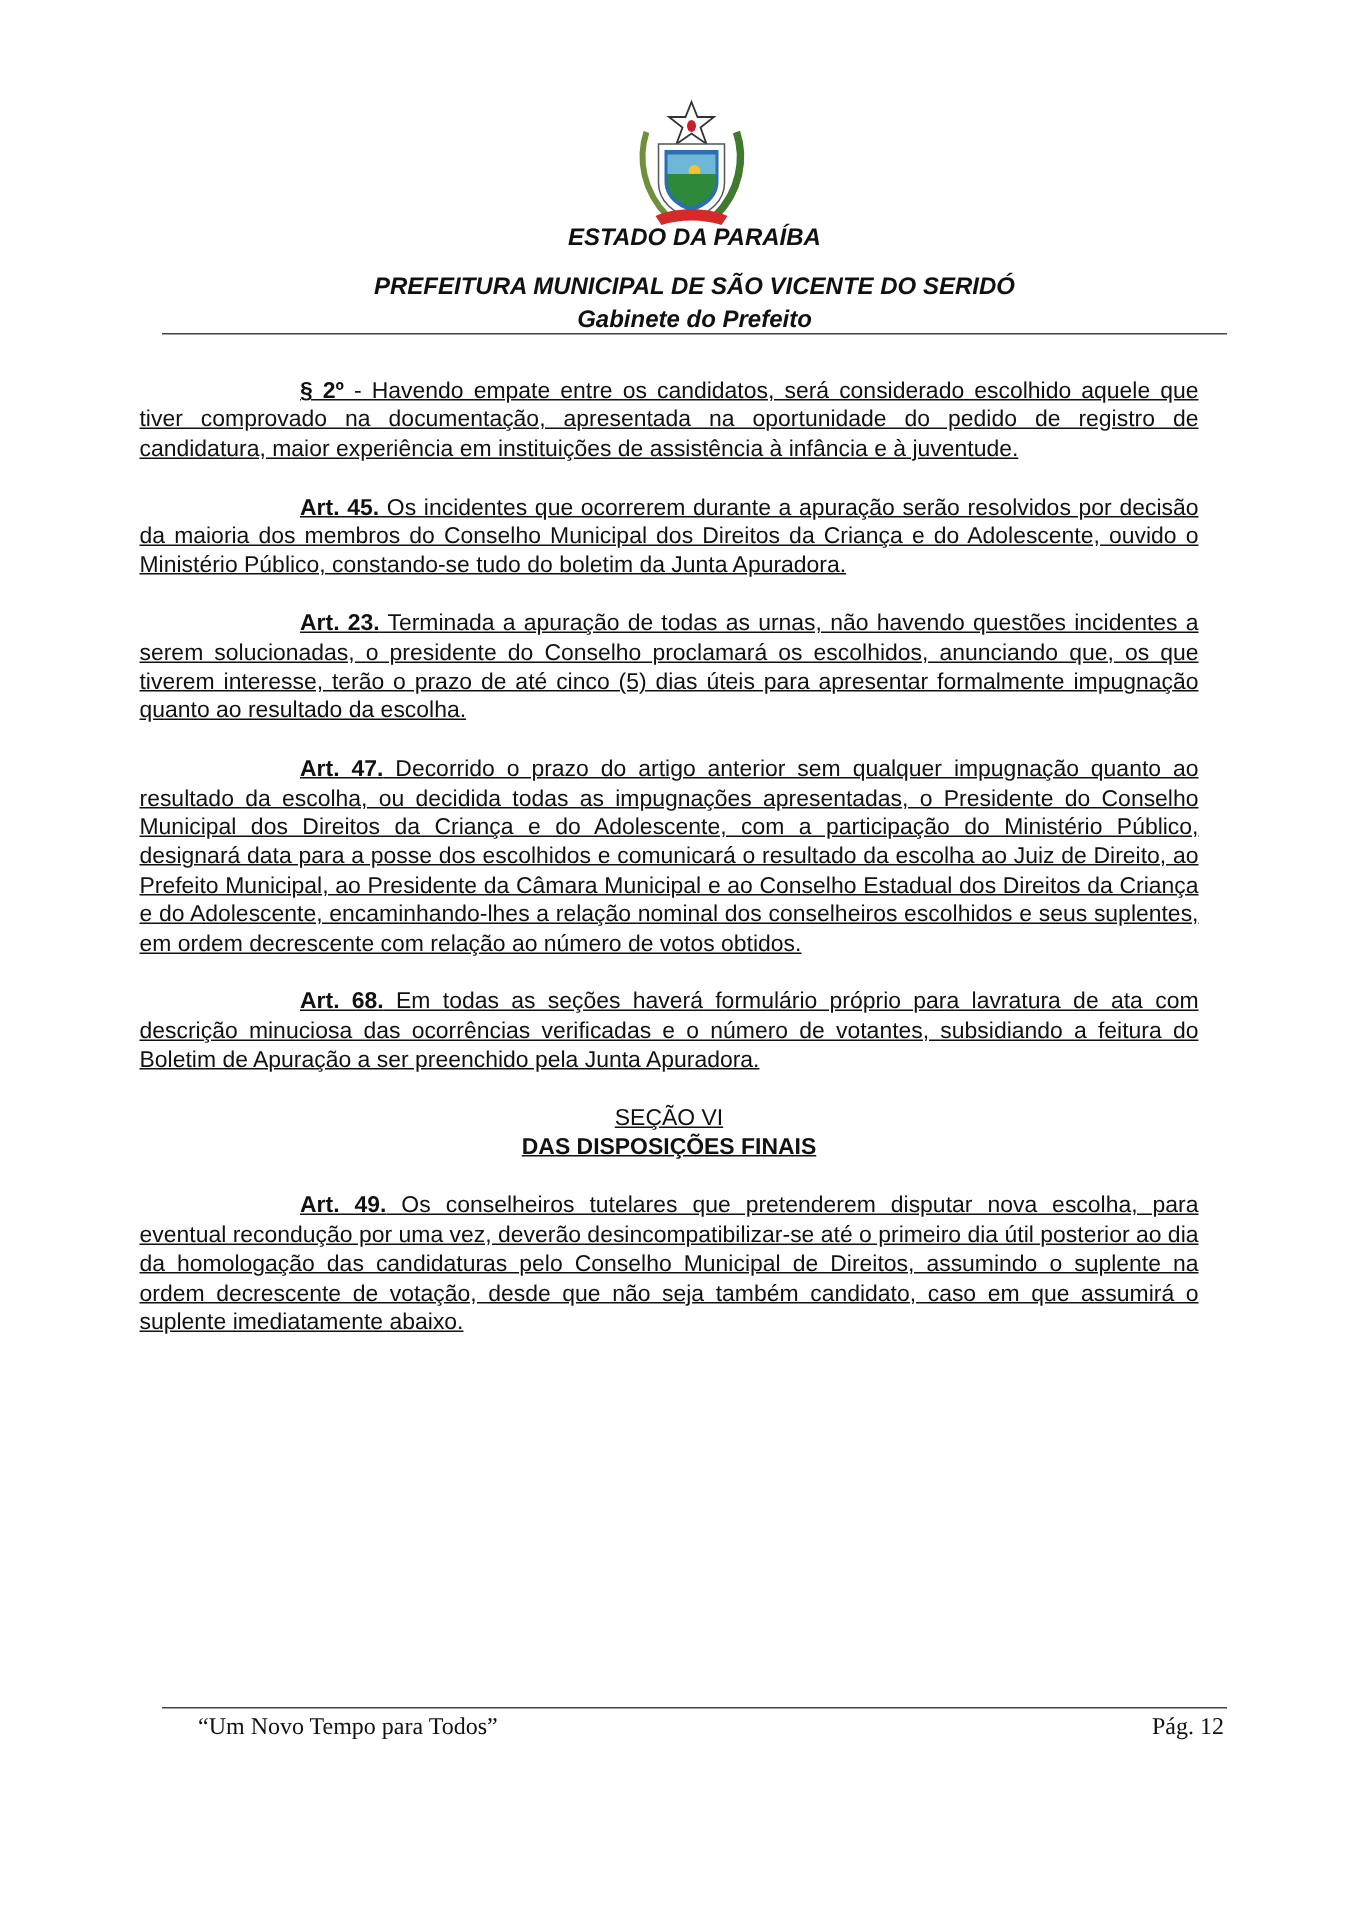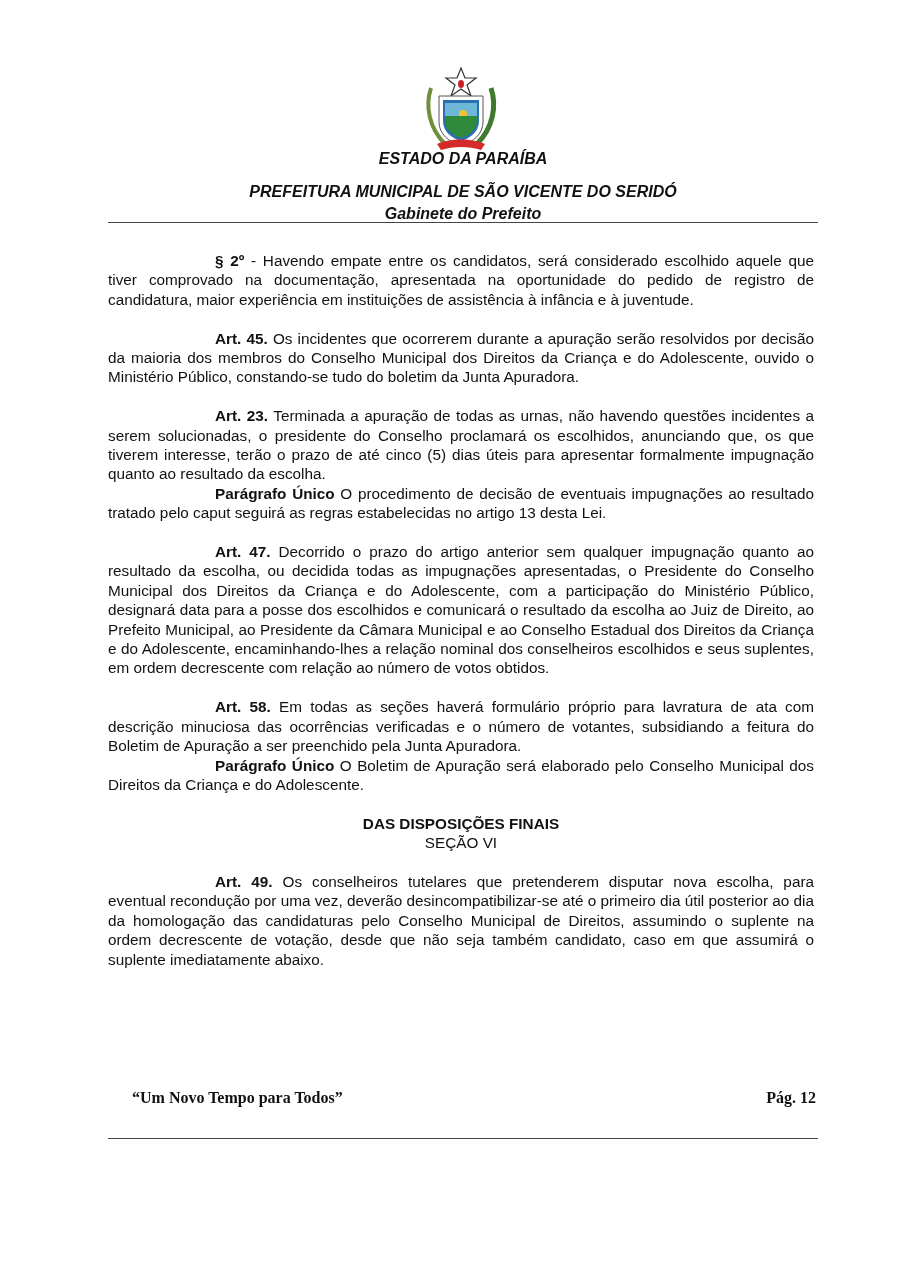--- a/index.html
+++ b/index.html
@@ -5,29 +5,29 @@
   html, body { margin:0; padding:0; background:#ffffff; }
   body { width:900px; height:1273px; position:relative; overflow:hidden;
          font-family:"Liberation Sans", sans-serif; color:#111; }
   .crest { position:absolute; left:423px; top:66px; width:76px; height:88px; }
   .hdr { position:absolute; left:108px; width:710px; text-align:center;
          font-style:italic; font-weight:bold; font-size:16px; line-height:19px; }
   .hdr1 { top:149px; }
   .hdr2 { top:182px; }
   .hdr3 { top:204px; }
   .rule-top { position:absolute; left:108px; top:222px; width:710px; height:0; border-top:1px solid #444; }
-  .body { position:absolute; left:108px; top:251px; width:706px;
-          font-size:15.3px; line-height:19.4px; }
+  .body { position:absolute; left:93px; top:251px; width:706px;
+          font-size:15.3px; line-height:19.4px;text-decoration:underline; }
   .p { text-align:justify; margin:0; }
   .ind { text-indent:107px; }
   .gap { height:19.4px; }
   .b { font-weight:bold; }
   .sec { text-align:center; margin:0; }
   .rule-bot { position:absolute; left:108px; top:1138px; width:710px; height:0; border-top:1px solid #444; }
-  .foot { position:absolute; top:1089px; font-family:"Liberation Serif", serif; font-size:16px;font-weight:bold; }
+  .foot { position:absolute; top:1143px; font-family:"Liberation Serif", serif; font-size:16px; }
   .foot-l { left:132px; }
   .foot-r { right:84px;margin-left:41px; }
 </style>
 </head>
 <body>
 
 <svg class="crest" viewBox="0 0 76 88">
   <polygon points="38,2 42,12 53,12 44,19 48,30 38,23 28,30 32,19 23,12 34,12" fill="#fff" stroke="#333" stroke-width="1.2"></polygon>
   <ellipse cx="38" cy="18" rx="3" ry="4" fill="#c8202a"></ellipse>
   <path d="M8,22 C2,40 6,62 22,78" stroke="#6f8f3a" stroke-width="4" fill="none"></path>
@@ -44,28 +44,26 @@
 <div class="hdr hdr2">PREFEITURA MUNICIPAL DE SÃO VICENTE DO SERIDÓ</div>
 <div class="hdr hdr3">Gabinete do Prefeito</div>
 <div class="rule-top"></div>
 
 <div class="body">
   <p class="p ind"><span class="b">§ 2º</span><span> - Havendo empate entre os candidatos, será considerado escolhido aquele que tiver comprovado na documentação, apresentada na oportunidade do pedido de registro de candidatura, maior experiência em instituições de assistência à infância e à juventude.</span></p>
   <div class="gap"></div>
   <p class="p ind"><span class="b">Art. 45.</span><span> Os incidentes que ocorrerem durante a apuração serão resolvidos por decisão da maioria dos membros do Conselho Municipal dos Direitos da Criança e do Adolescente, ouvido o Ministério Público, constando-se tudo do boletim da Junta Apuradora.</span></p>
   <div class="gap"></div>
   <p class="p ind"><span class="b">Art. 23.</span><span> Terminada a apuração de todas as urnas, não havendo questões incidentes a serem solucionadas, o presidente do Conselho proclamará os escolhidos, anunciando que, os que tiverem interesse, terão o prazo de até cinco (5) dias úteis para apresentar formalmente impugnação quanto ao resultado da escolha.</span></p>
-  <p class="p ind"><span class="b">Parágrafo Único</span><span> O procedimento de decisão de eventuais impugnações ao resultado tratado pelo caput seguirá as regras estabelecidas no artigo 13 desta Lei.</span></p>
   <div class="gap"></div>
   <p class="p ind"><span class="b">Art. 47.</span><span> Decorrido o prazo do artigo anterior sem qualquer impugnação quanto ao resultado da escolha, ou decidida todas as impugnações apresentadas, o Presidente do Conselho Municipal dos Direitos da Criança e do Adolescente, com a participação do Ministério Público, designará data para a posse dos escolhidos e comunicará o resultado da escolha ao Juiz de Direito, ao Prefeito Municipal, ao Presidente da Câmara Municipal e ao Conselho Estadual dos Direitos da Criança e do Adolescente, encaminhando-lhes a relação nominal dos conselheiros escolhidos e seus suplentes, em ordem decrescente com relação ao número de votos obtidos.</span></p>
   <div class="gap"></div>
-  <p class="p ind"><span class="b">Art. 58.</span><span> Em todas as seções haverá formulário próprio para lavratura de ata com descrição minuciosa das ocorrências verificadas e o número de votantes, subsidiando a feitura do Boletim de Apuração a ser preenchido pela Junta Apuradora.</span></p>
-  <p class="p ind"><span class="b">Parágrafo Único</span><span> O Boletim de Apuração será elaborado pelo Conselho Municipal dos Direitos da Criança e do Adolescente.</span></p>
+  <p class="p ind"><span class="b">Art. 68.</span><span> Em todas as seções haverá formulário próprio para lavratura de ata com descrição minuciosa das ocorrências verificadas e o número de votantes, subsidiando a feitura do Boletim de Apuração a ser preenchido pela Junta Apuradora.</span></p>
   <div class="gap"></div>
+  <p class="sec">SEÇÃO VI</p>
   <p class="sec b">DAS DISPOSIÇÕES FINAIS</p>
-  <p class="sec">SEÇÃO VI</p>
   <div class="gap"></div>
   <p class="p ind"><span class="b">Art. 49.</span><span> Os conselheiros tutelares que pretenderem disputar nova escolha, para eventual recondução por uma vez, deverão desincompatibilizar-se até o primeiro dia útil posterior ao dia da homologação das candidaturas pelo Conselho Municipal de Direitos, assumindo o suplente na ordem decrescente de votação, desde que não seja também candidato, caso em que assumirá o suplente imediatamente abaixo.</span></p>
 </div>
 
 <div class="rule-bot"></div>
 <div class="foot foot-l">“Um Novo Tempo para Todos”</div>
 <div class="foot foot-r">Pág. 12</div>
 
 </body></html>

